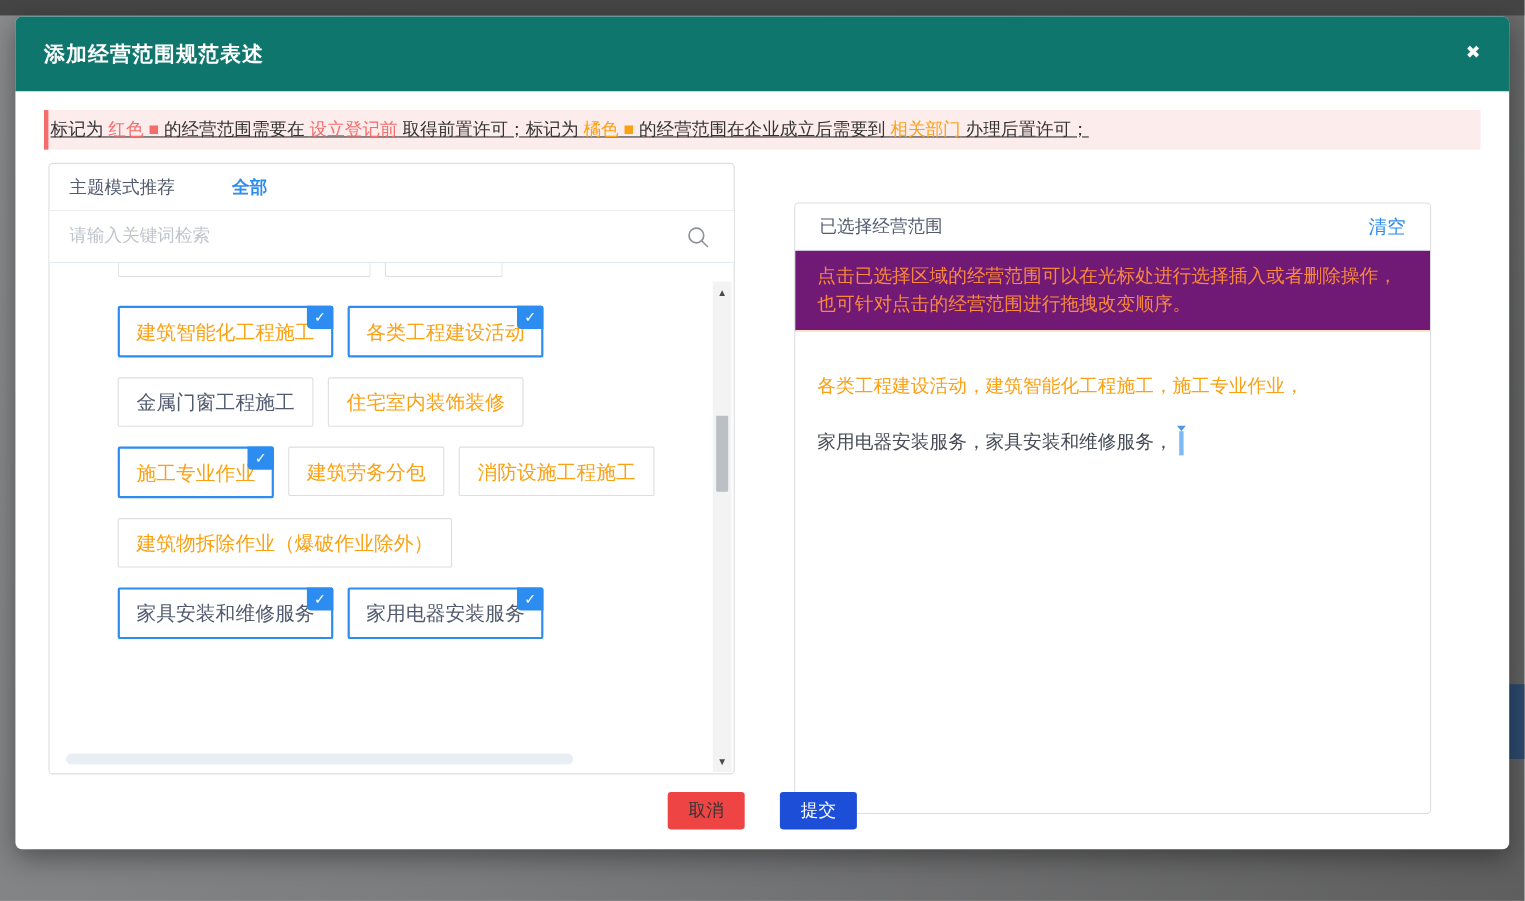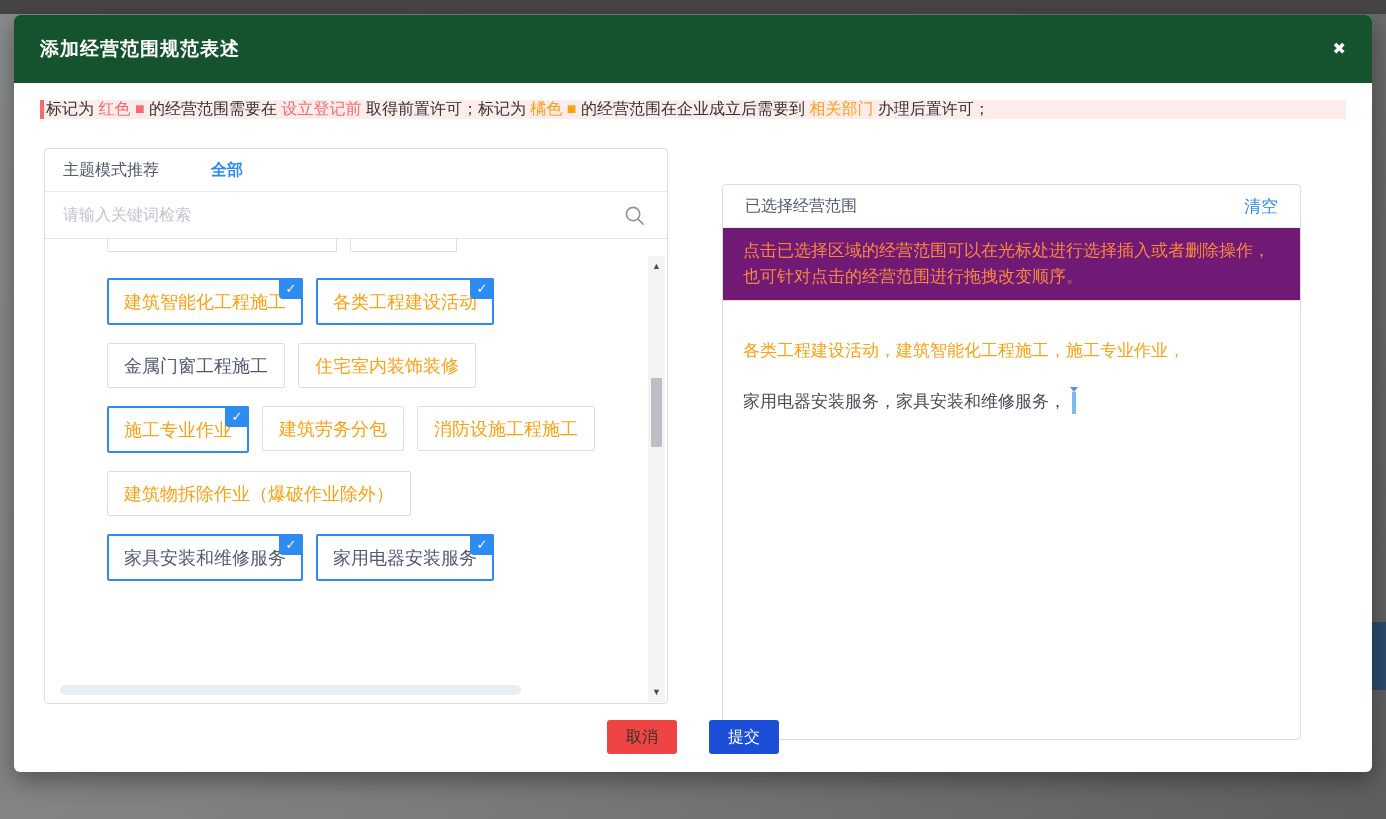--- a/index.html
+++ b/index.html
@@ -10,30 +10,30 @@
     background: linear-gradient(115deg, #8a8b8d 0%, #7b7c7e 45%, #5e5e5e 100%);
   }
   .top-strip { position:absolute; left:0; top:0; width:1386px; height:14px; background:#454545; }
   .navy-strip { position:absolute; left:1372px; top:622px; width:14px; height:68px; background:#2d4a6e; }
 
   .modal {
     position:absolute; left:14px; top:15px; width:1358px; height:757px;
     background:#fff; border-radius:6px; box-shadow:0 8px 24px rgba(0,0,0,.38);
   }
   .modal-header {
-    height:68px; background:#14532d; border-radius:6px 6px 0 0;
+    height:68px; background:#0f766e; border-radius:6px 6px 0 0;
     display:flex; align-items:center; padding:0 26px;
   }
   .modal-title { color:#fff; font-size:19px; font-weight:bold; letter-spacing:1px; }
   .modal-close { margin-left:auto; color:#fff; font-size:16px; font-weight:bold; cursor:pointer; line-height:1; }
 
   .alert {
-    margin:17px 26px 0 26px; height:19px; background:#fdecec;
+    margin:17px 26px 0 26px; height:36px; background:#fdecec;
     border-left:4px solid #f56c6c; display:flex; align-items:center;
-    font-size:16px; color:#333; padding-left:2px; white-space:pre;
+    font-size:16px; color:#333; padding-left:2px; white-space:pre;text-decoration:underline;
   }
   .c-red { color:#f56c6c; }
   .c-orange { color:#faa114; }
 
   .panel {
     position:absolute; top:133px; background:#fff;
     border:1px solid #dcdee2; border-radius:4px;
   }
   .panel-left { left:30px; width:624px; height:556px; display:flex; flex-direction:column; }
   .panel-right { left:708px; width:579px; height:556px;margin-top:36px; }

